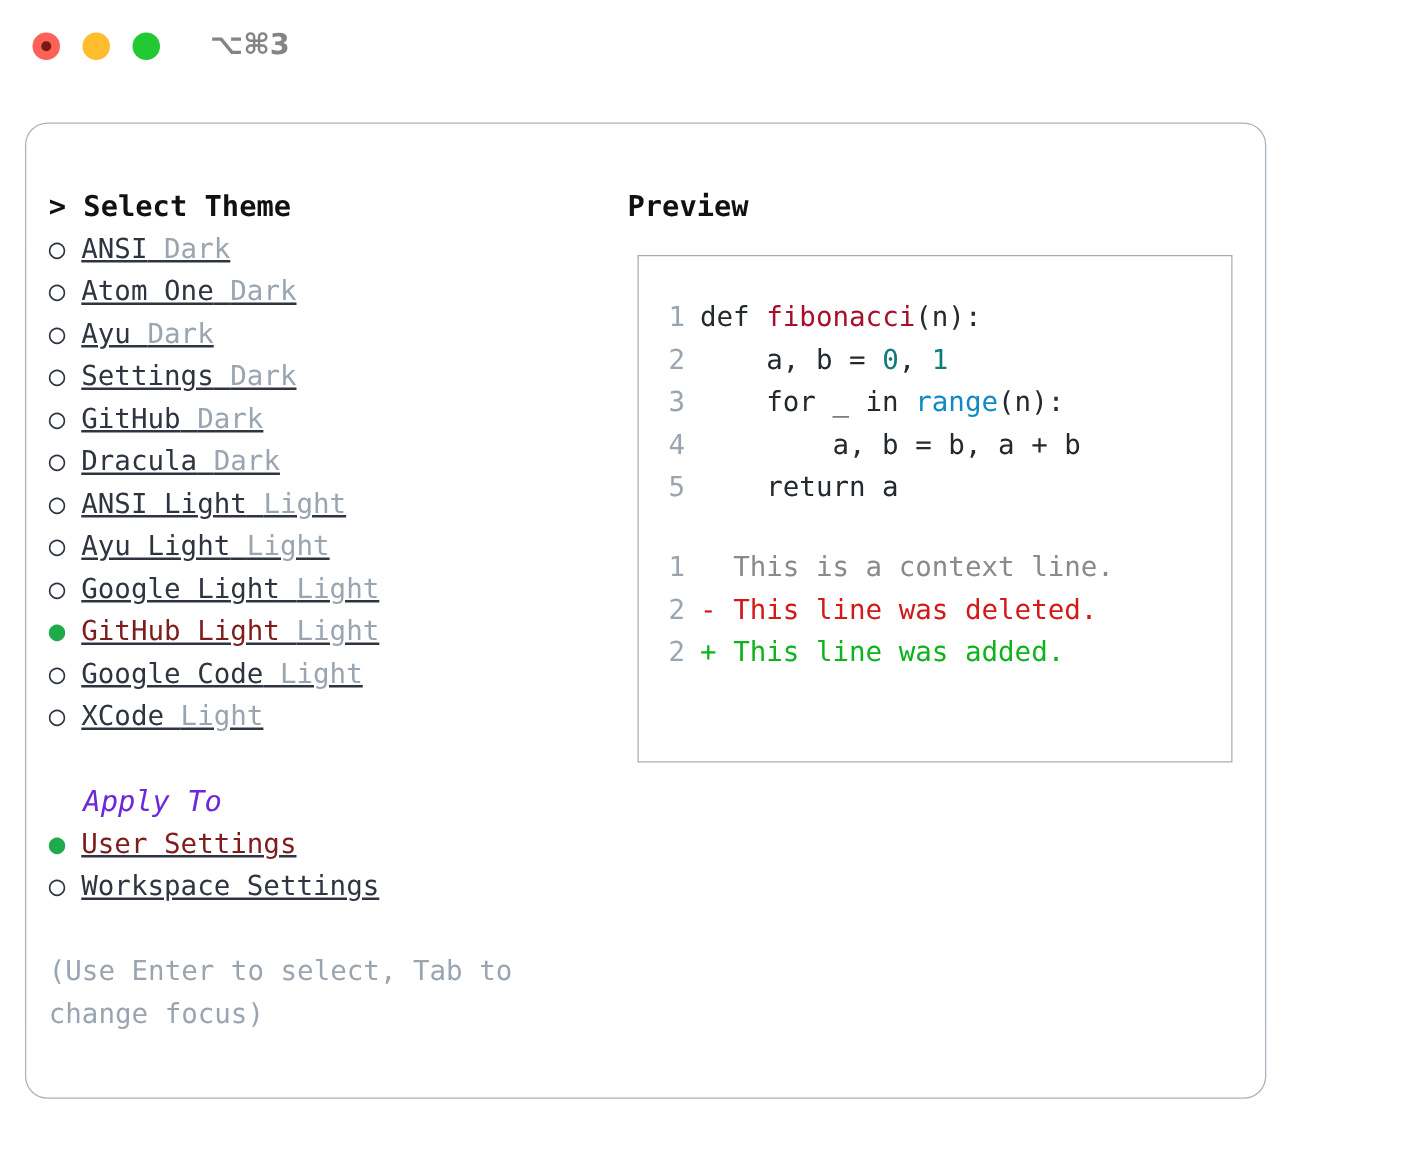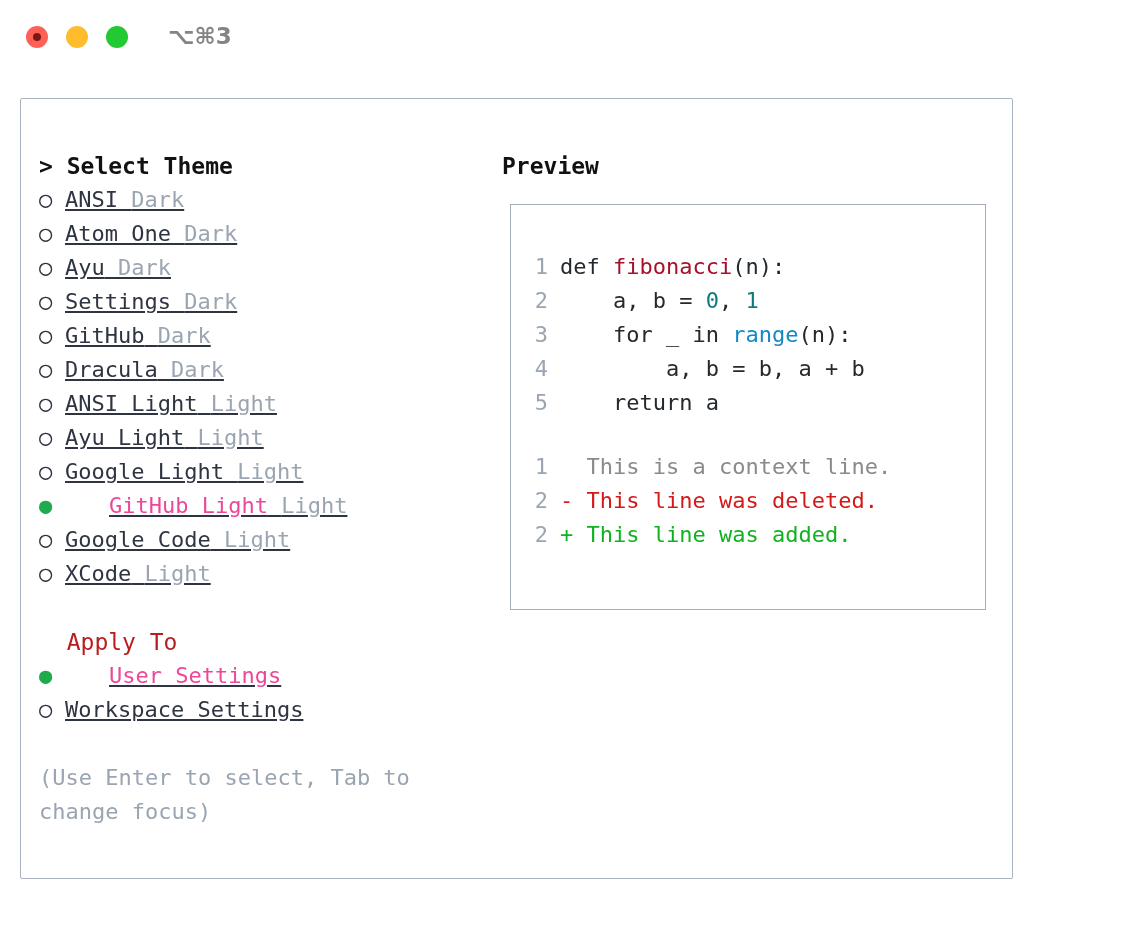--- a/index.html
+++ b/index.html
@@ -67,21 +67,21 @@
   }
 
   
   .panel {
     position: absolute;
     left: 20px;
     top: 98px;
     width: 993px;
     height: 781px;
     border: 1.5px solid #a8b2c0;
-    border-radius: 2px;
+    border-radius: 18px;
     box-sizing: border-box;
     background: #ffffff;
   }
 
   
   .left-col {
     position: absolute;
     left: 18px;
     top: 50px;
     width: 440px;
@@ -95,38 +95,39 @@
 
   .section-header {
     font-size: 23px;
     font-weight: bold;
     color: #111111;
     line-height: 34px;
     white-space: pre;
   }
   .section-header.unfocused {
     font-weight: normal;
-    color: #b91c1c;
+    color: #6d28d9;
+    font-style: italic;
   }
 
   .opt-row {
     font-size: 22px;
     line-height: 34px;
     color: #2e3440;
     white-space: pre;
     display: block;
     text-decoration: underline;
   }
   .marker {
     display: inline-block;
     width: 26px;
   }
   .marker.on  { color: #1faa4b; }
   .marker.off { color: #2e3440; }
-  .opt-label.selected { color: #ec4899; margin-left: 44px; }
+  .opt-label.selected { color: #7f1d1d; }
   .opt-cat {
     color: #9aa5b1;
   }
 
   .spacer-block { height: 34px; }
 
   .hint {
     font-size: 22px;
     line-height: 34px;
     color: #9aa5b1;
@@ -148,21 +149,21 @@
     top: 55px;
     width: 476px;
     height: 406px;
     border: 1.5px solid #a4aebb;
     box-sizing: border-box;
     background: #ffffff;
   }
   .code-area {
     position: absolute;
     left: 15px;
-    top: 45px;
+    top: 33px;
     right: 6px;
   }
   .code-line {
     font-size: 22px;
     line-height: 34px;
     white-space: pre;
     color: #24292e;
   }
   .lineno {
     display: inline-block;

